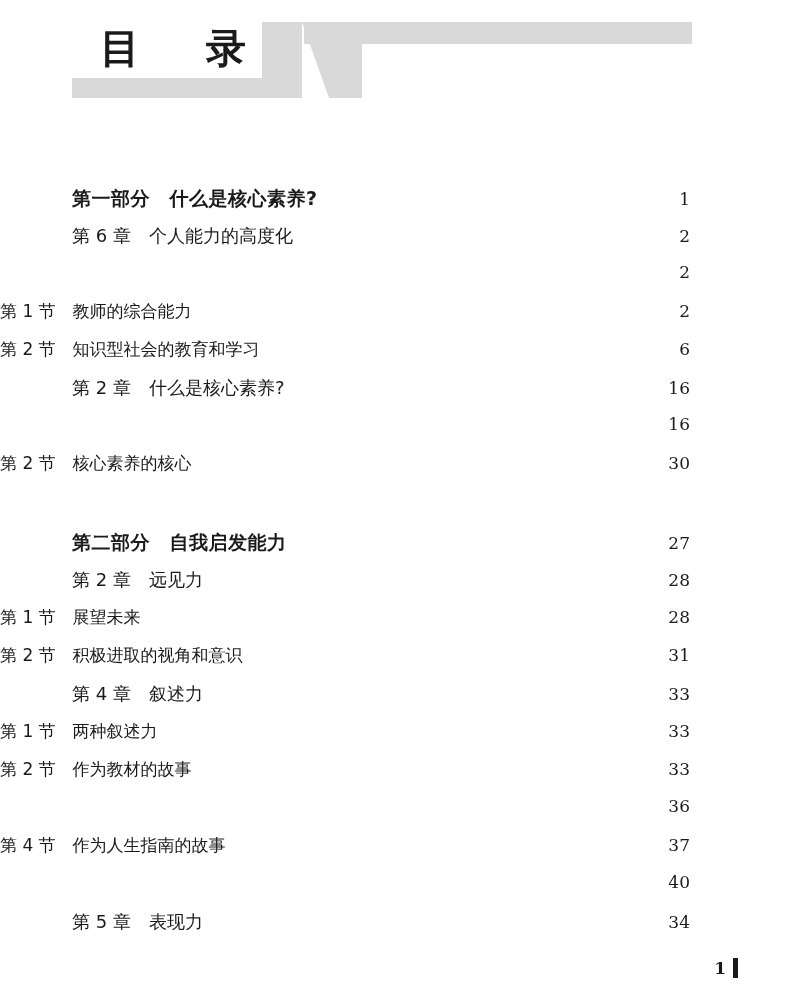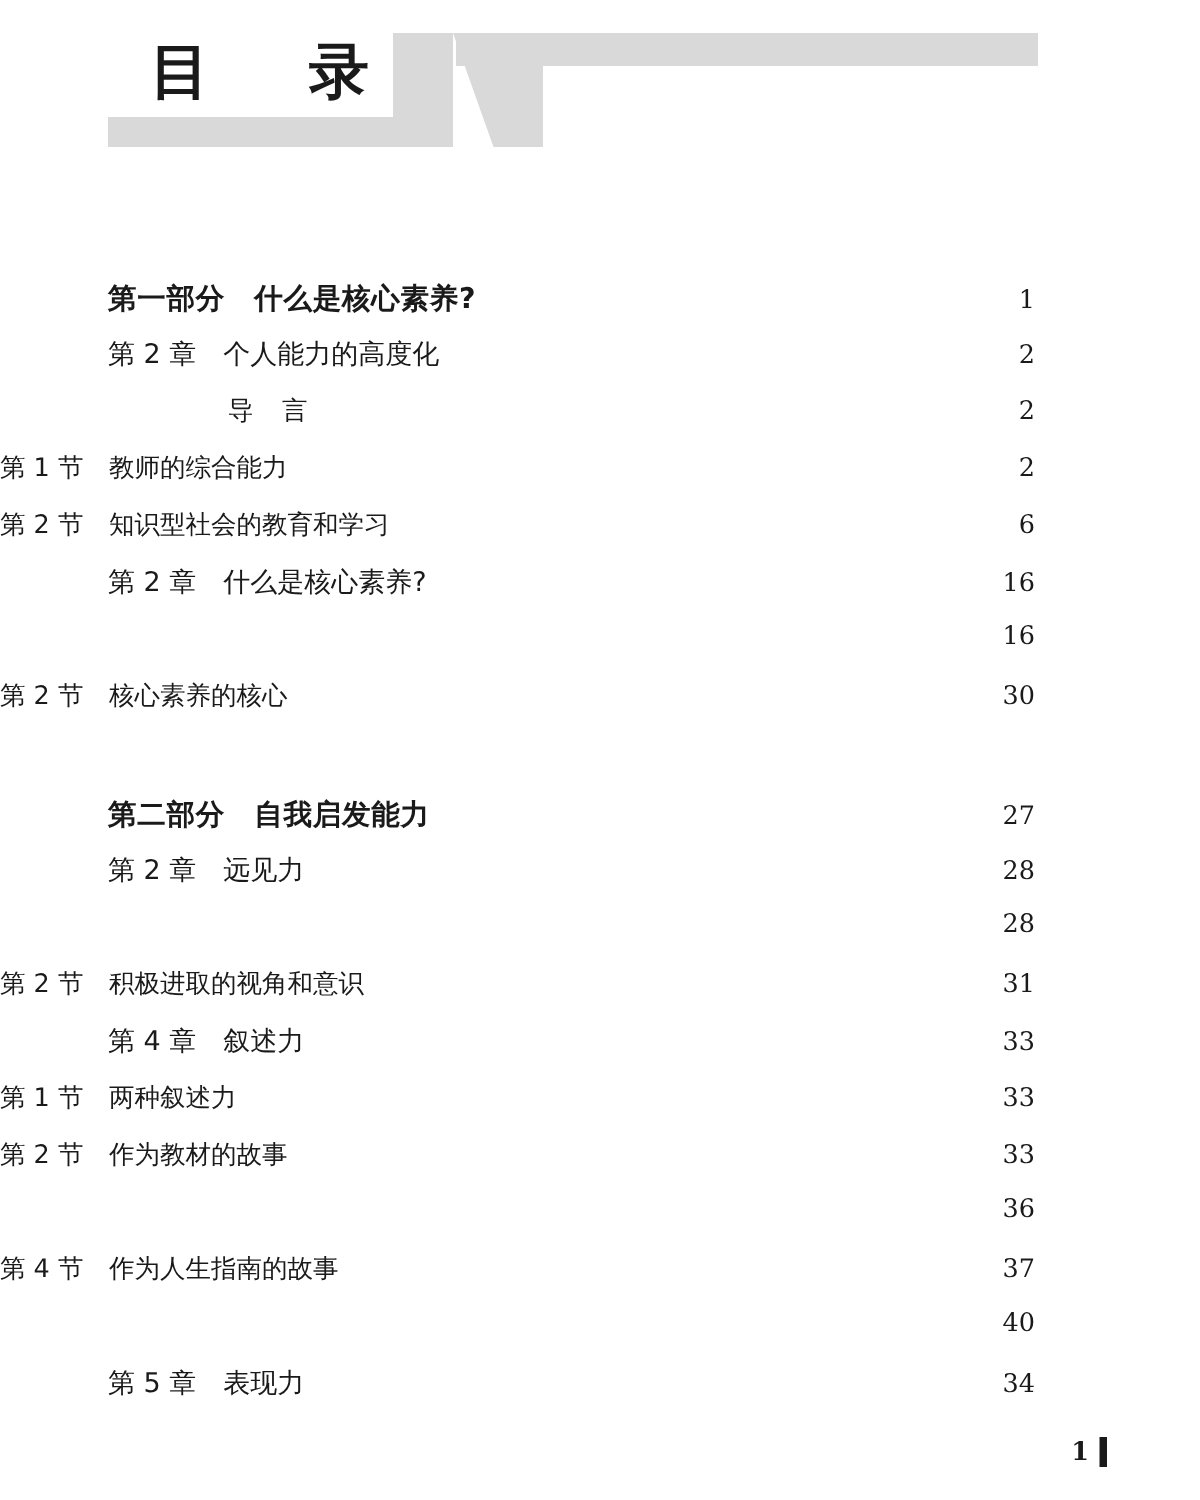--- a/index.html
+++ b/index.html
@@ -158,25 +158,24 @@
   </div>
   <div class="title">目 录</div>
 </div>
 
 <div class="toc">
     <div class="row lvl-part">
       <span class="label">第一部分　什么是核心素养?</span>
       <span class="page">1</span>
     </div>
     <div class="row lvl-chapter">
-      <span class="label">第 2 章　个人能力的高度化</span>
+      <span class="label">第 6 章　个人能力的高度化</span>
       <span class="page">2</span>
     </div>
     <div class="row lvl-intro">
-      <span class="label">导　言</span>
       <span class="page">2</span>
     </div>
     <div class="row lvl-section">
       <span class="label">第 1 节　教师的综合能力</span>
       <span class="page">2</span>
     </div>
     <div class="row lvl-section">
       <span class="label">第 2 节　知识型社会的教育和学习</span>
       <span class="page">6</span>
     </div>
@@ -194,20 +193,21 @@
     <div class="spacer"></div>
     <div class="row lvl-part">
       <span class="label">第二部分　自我启发能力</span>
       <span class="page">27</span>
     </div>
     <div class="row lvl-chapter">
       <span class="label">第 2 章　远见力</span>
       <span class="page">28</span>
     </div>
     <div class="row lvl-section">
+      <span class="label">第 1 节　展望未来</span>
       <span class="page">28</span>
     </div>
     <div class="row lvl-section">
       <span class="label">第 2 节　积极进取的视角和意识</span>
       <span class="page">31</span>
     </div>
     <div class="row lvl-chapter">
       <span class="label">第 4 章　叙述力</span>
       <span class="page">33</span>
     </div>

